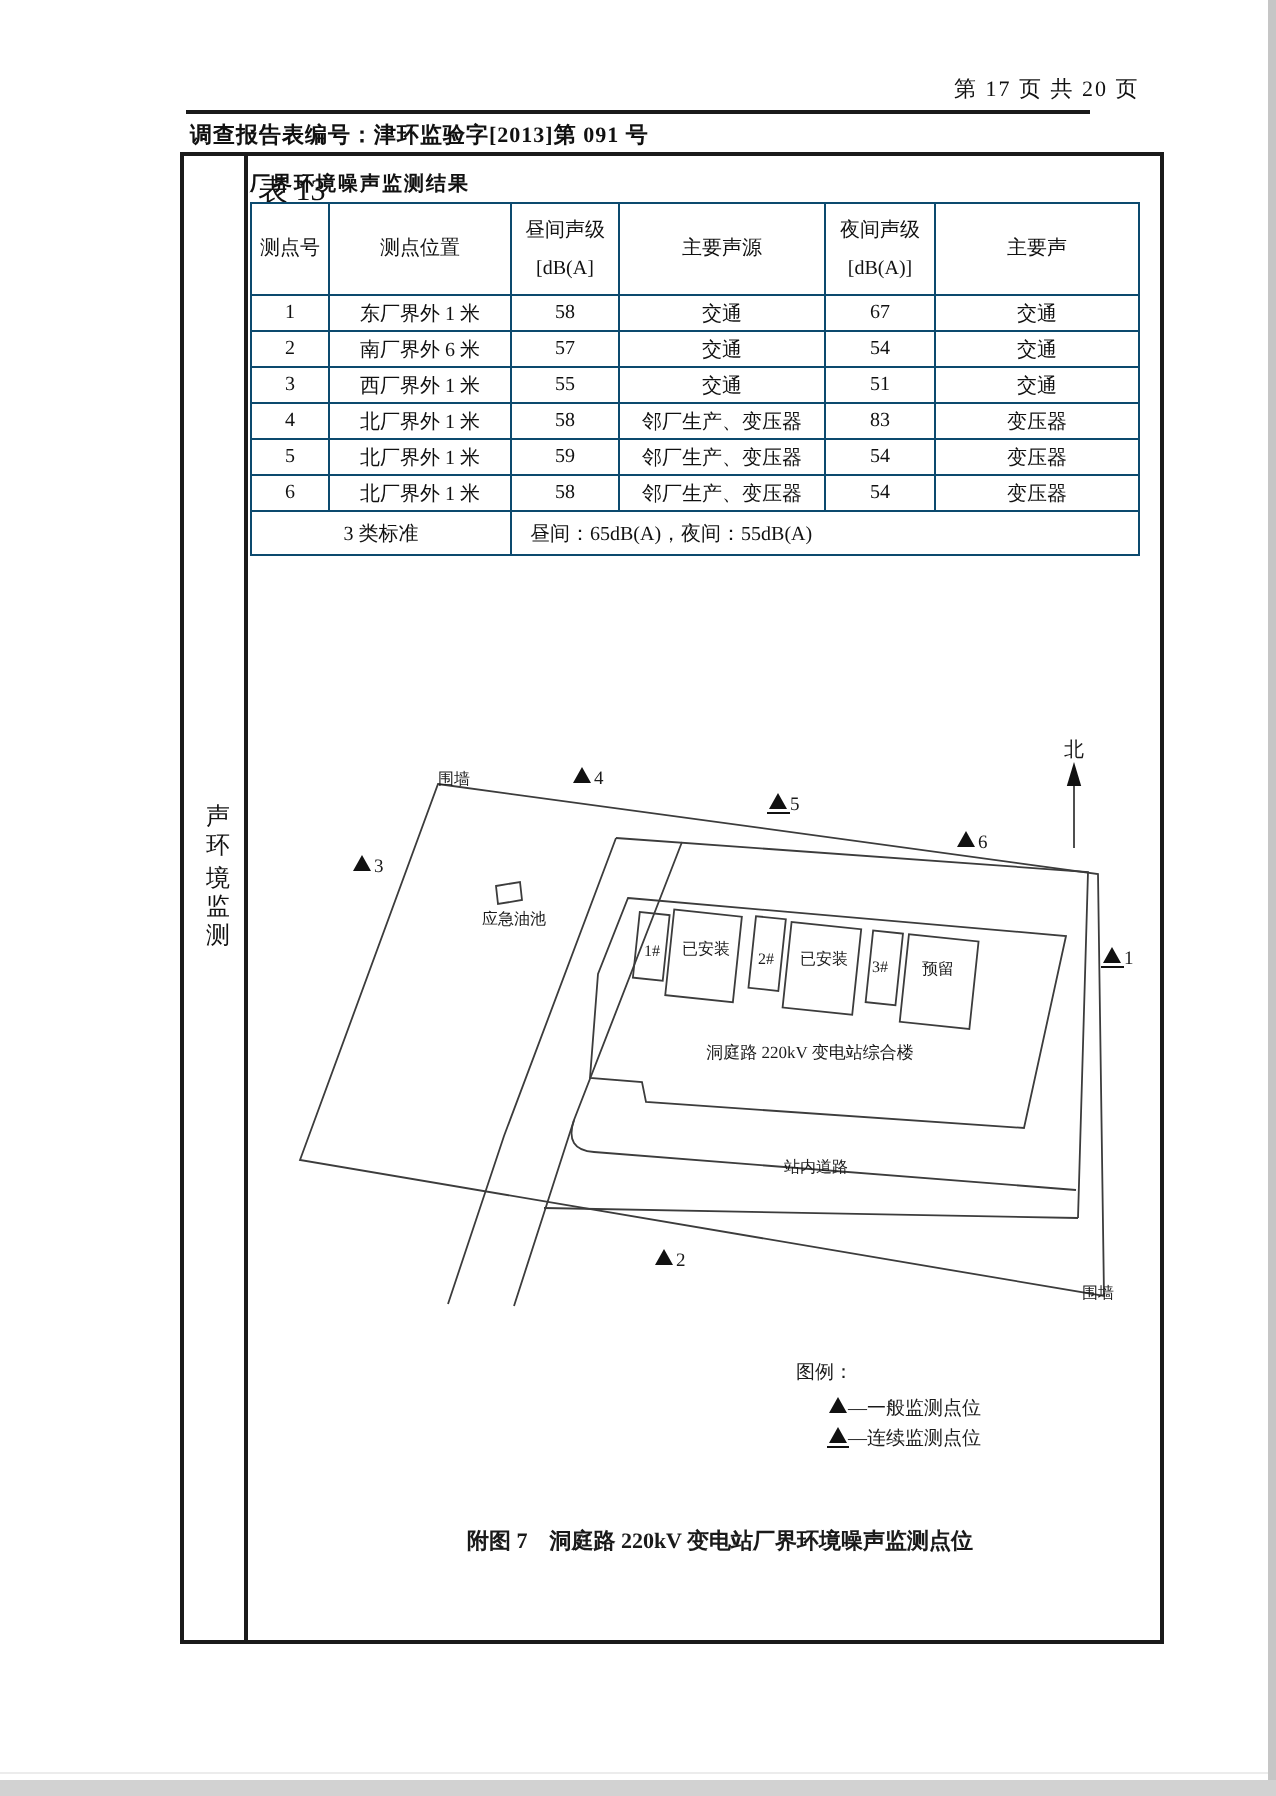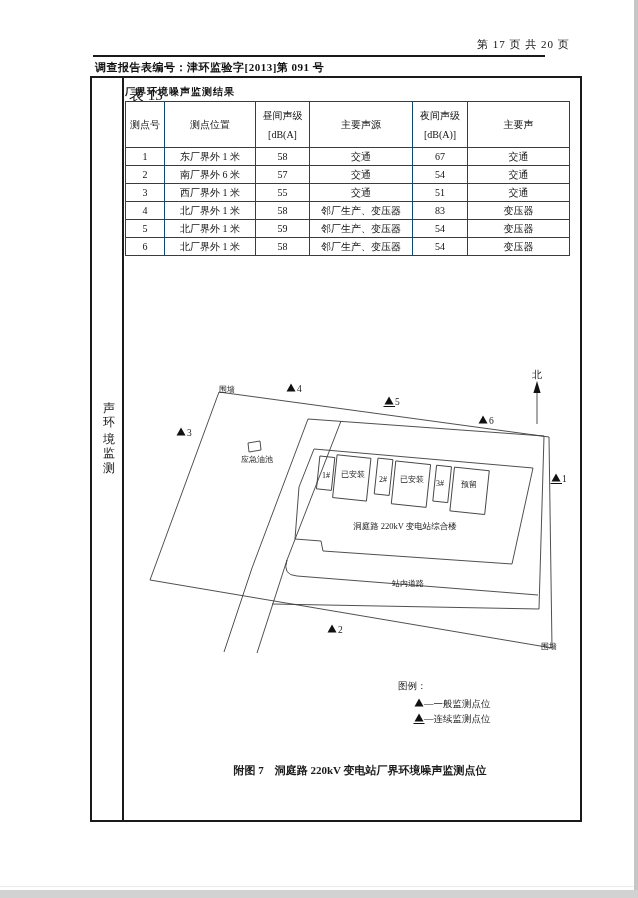--- a/index.html
+++ b/index.html
@@ -136,20 +136,24 @@
     <td>变压器</td>
   </tr>
   <tr class="drow">
     <td>6</td>
     <td>北厂界外 1 米</td>
     <td>58</td>
     <td>邻厂生产、变压器</td>
     <td>54</td>
     <td>变压器</td>
   </tr>
+  <tr class="srow">
+    <td colspan="2">3 类标准</td>
+    <td colspan="4" class="sval">昼间：65dB(A)，夜间：55dB(A)</td>
+  </tr>
 </tbody>
   </table>
 
 <svg class="plan" width="492" height="440" viewBox="90 350 492 440">
 
   <g>
     <text x="537" y="378" font-size="10" text-anchor="middle">北</text>
     <line class="ln" x1="537" y1="393" x2="537" y2="424"></line>
     <polygon class="mk" points="537,381 533.4,393 540.6,393"></polygon>
   </g>

